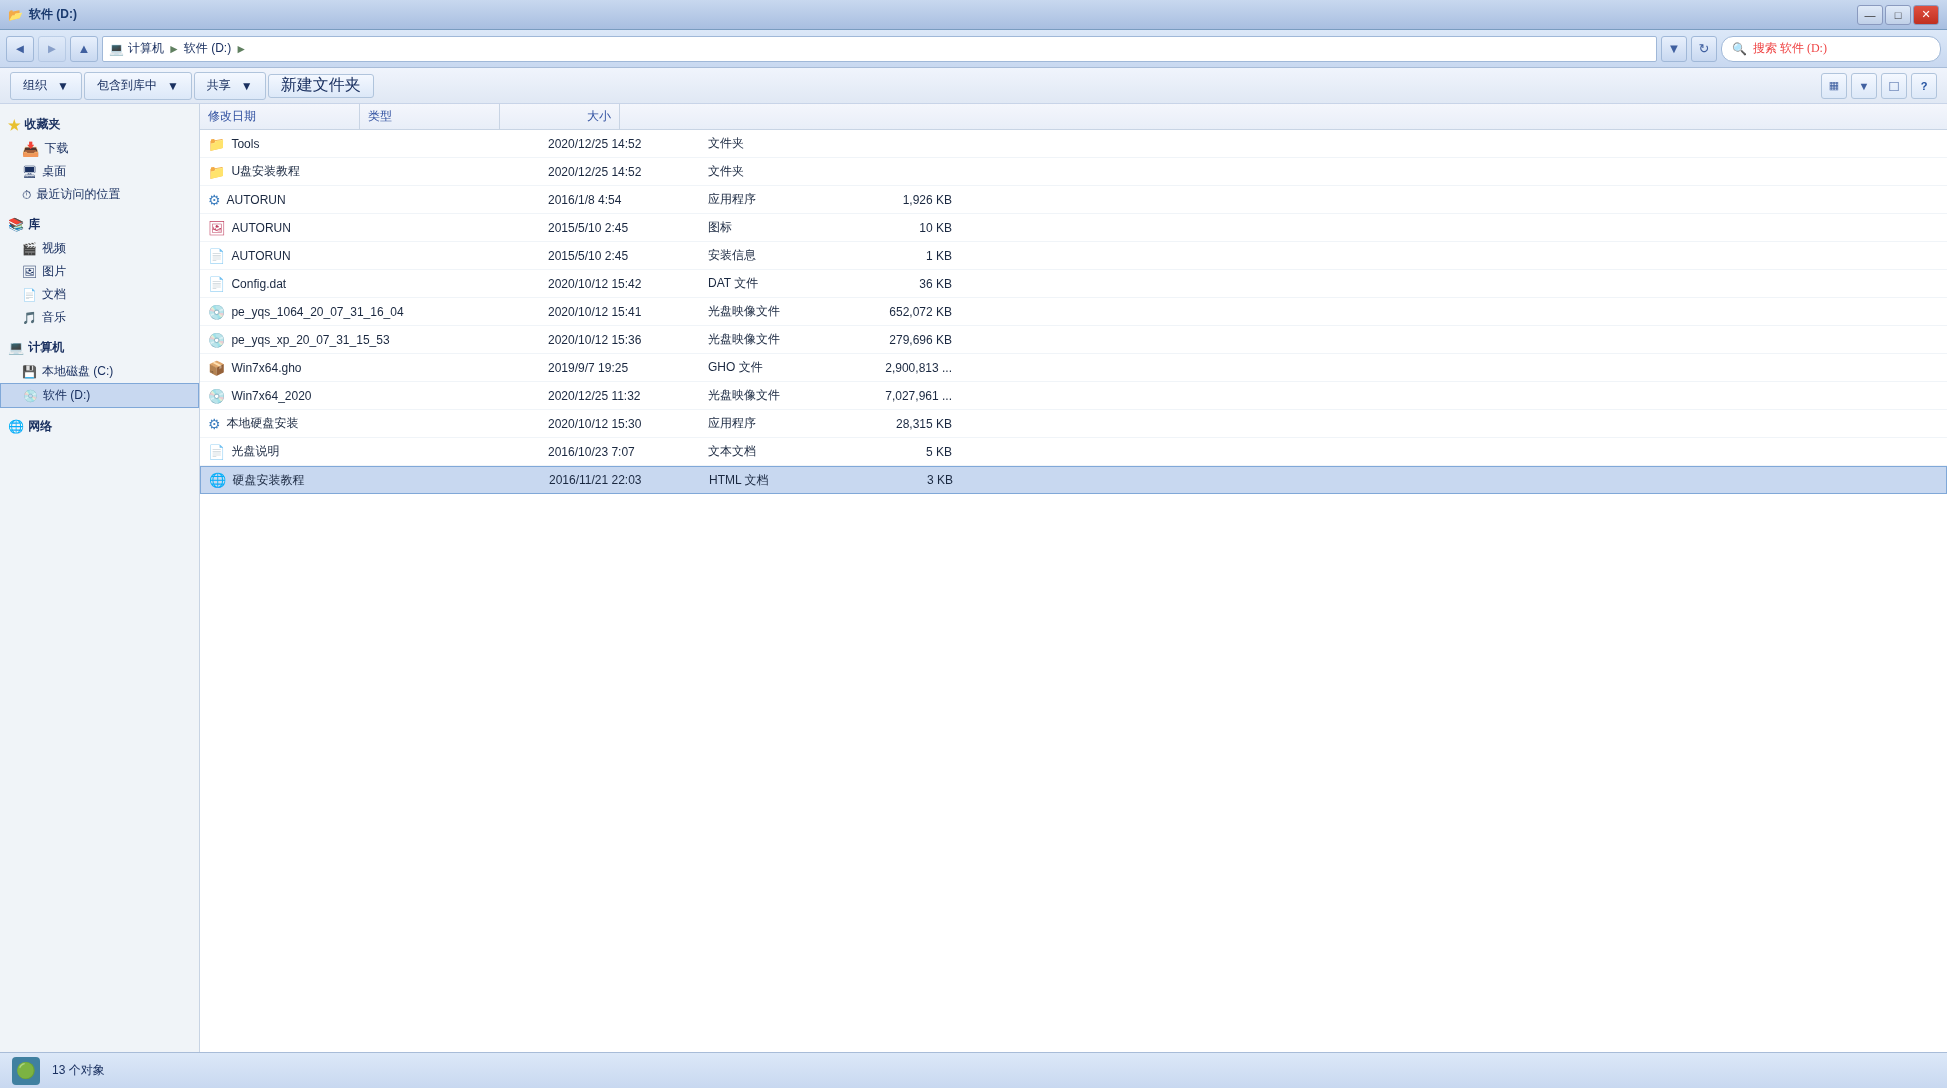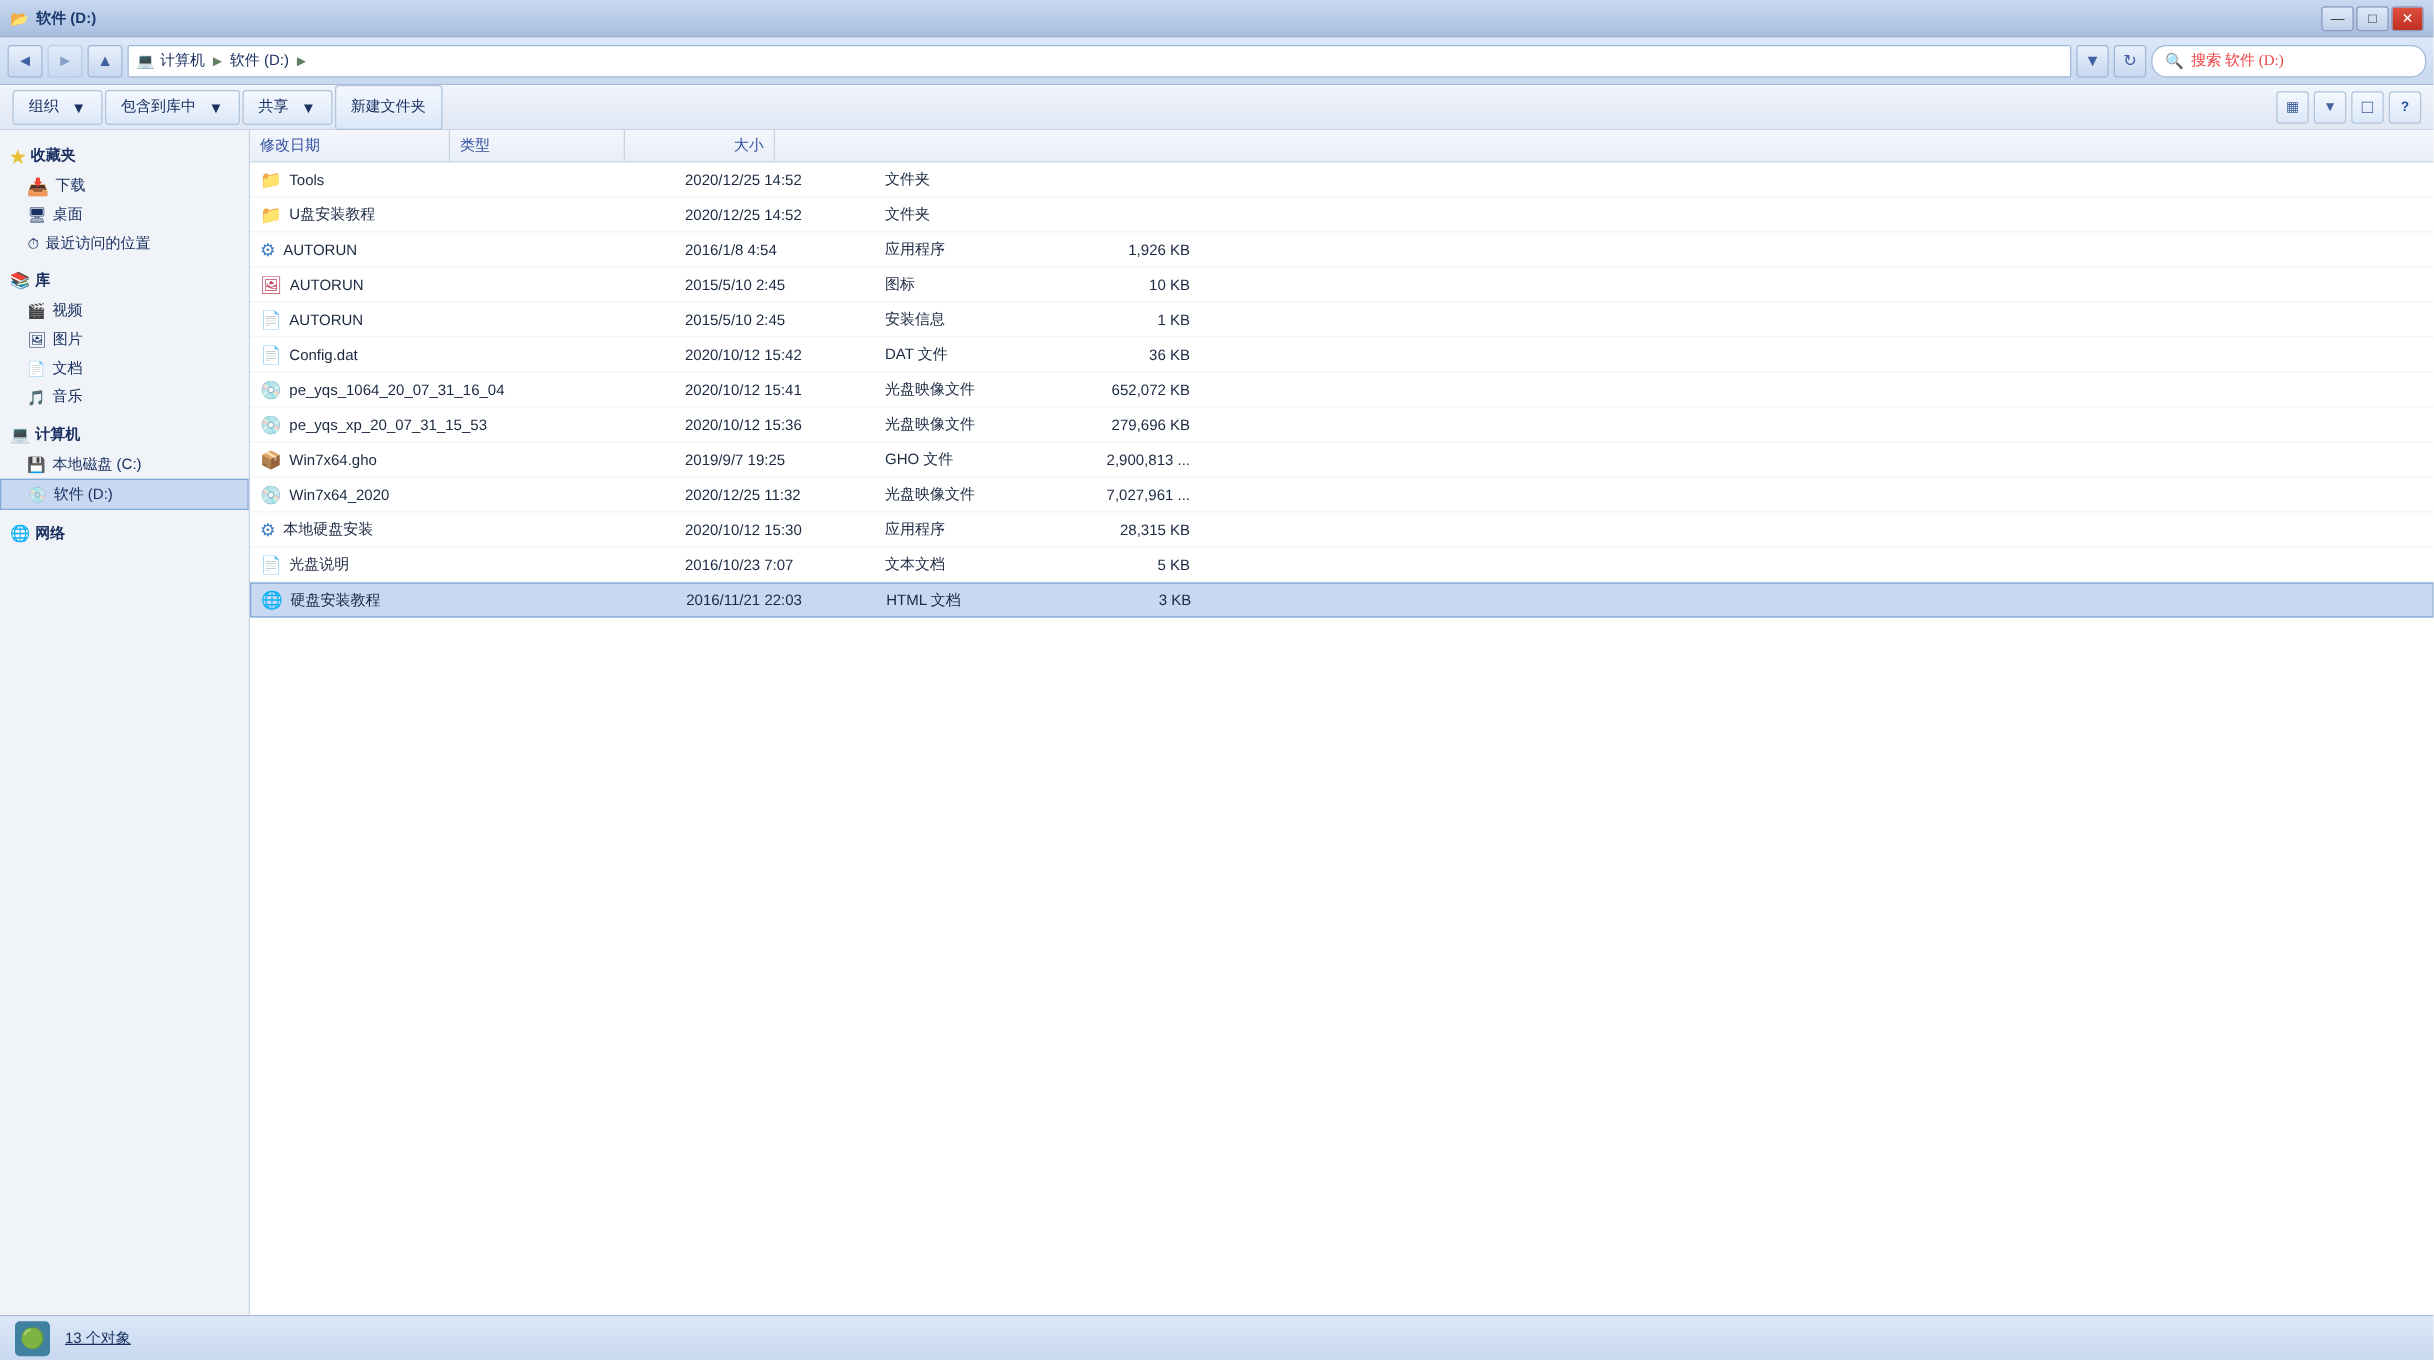--- a/index.html
+++ b/index.html
@@ -134,27 +134,27 @@
       border: 1px solid #b0c4dc;
       border-radius: 3px;
       cursor: pointer;
       display: flex;
       align-items: center;
       gap: 10px;
       font-size: 12px;
       color: #1a3060;
     }
     .new-folder-btn {
-      height: 36px;
+      height: 24px;
       padding: 0 12px;
       background: linear-gradient(to bottom, #f4f8ff, #dce8f8);
       border: 1px solid #b0c4dc;
       border-radius: 3px;
       cursor: pointer;
-      font-size: 12px;
+      font-size: 16px;
       color: #1a3060;
       display: flex;
       align-items: center;
     }
     .toolbar-right {
       margin-left: auto;
       display: flex;
       align-items: center;
       gap: 4px;
     }
@@ -306,21 +306,20 @@
       border-radius: 4px;
       display: flex;
       align-items: center;
       justify-content: center;
       font-size: 16px;
       color: white;
     }
     .status-text {
       font-size: 12px;
       color: #1a3060;
-      text-decoration: underline;
     }
 
     
     ::-webkit-scrollbar { width: 14px; }
     ::-webkit-scrollbar-track { background: #e8eef8; }
     ::-webkit-scrollbar-thumb { background: #a0b8d8; border-radius: 2px; border: 1px solid #8090b8; }
   </style>
 </head>
 <body>
 

